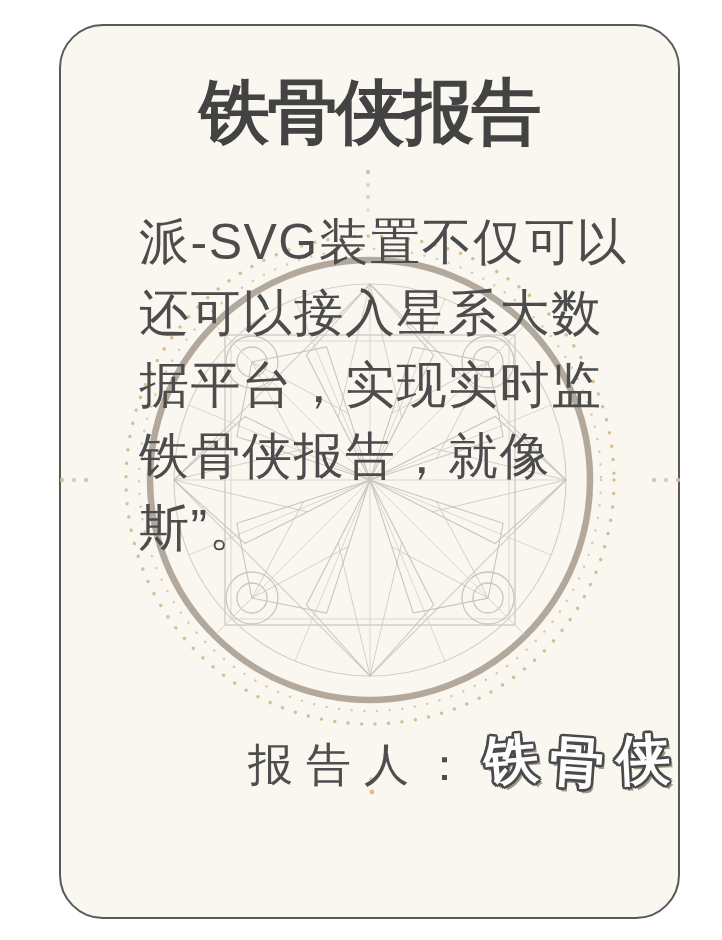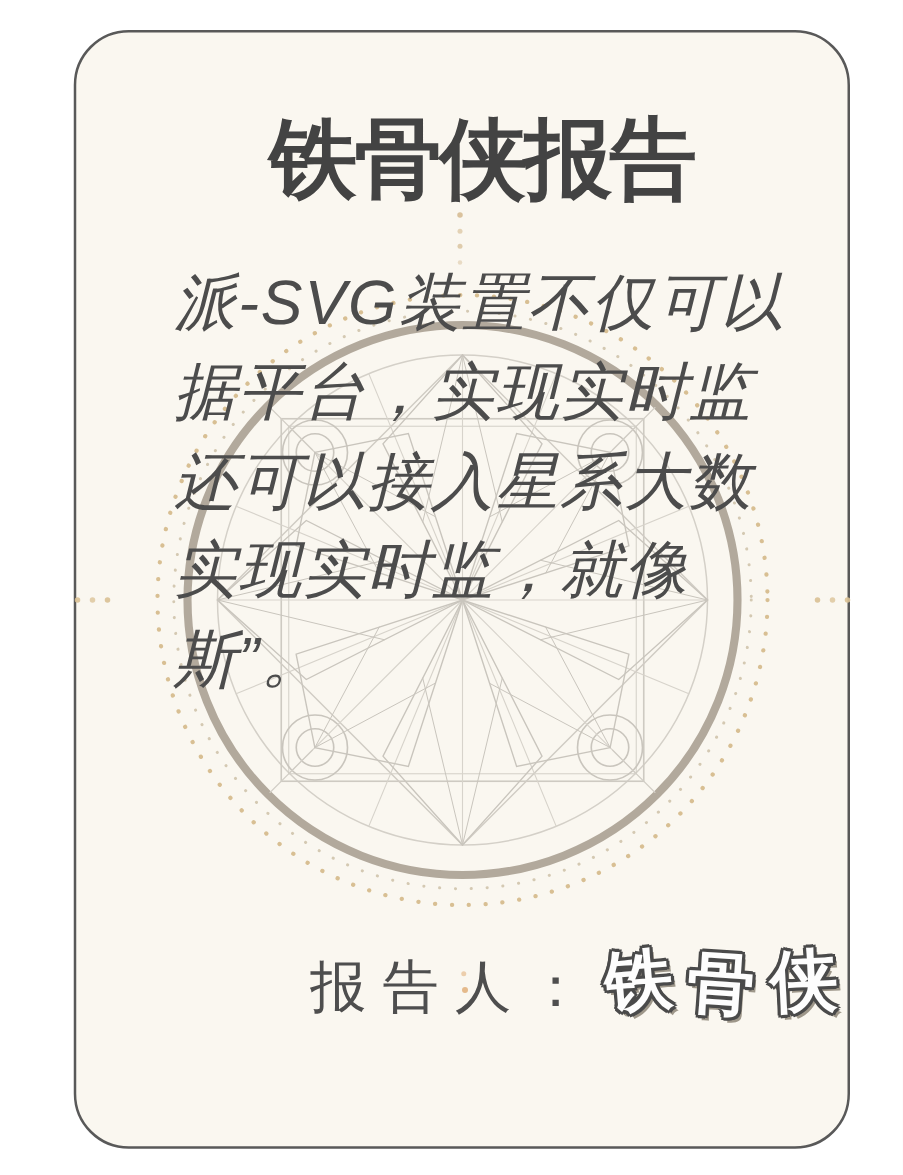--- a/index.html
+++ b/index.html
@@ -23,44 +23,43 @@
     position:absolute;left:0;top:0;width:722px;height:940px;
     z-index:2;pointer-events:none;
   }
   .content{
     position:absolute;left:0;top:0;width:722px;height:940px;
     z-index:3;
   }
   .title{
     position:absolute;
     left:59px;top:78px;width:621px;
-    margin:16px;
+    margin:0;
     text-align:center;
     font-family:"Liberation Serif","DejaVu Serif",serif;
     font-weight:900;
     font-size:70px;
     line-height:1.0;
     letter-spacing:-2px;
     color:#434343;
   }
   .body-text{
     position:absolute;
     left:139px;top:207px;width:520px;
     font-size:50px;
     line-height:71.4px;
     letter-spacing:1.5px;
     color:#4c4c4c;
   }
-  .body-text .line{white-space:pre;font-style:italic;}
+  .body-text .line{white-space:pre;}
   .signature{
     position:absolute;
     left:248px;top:724px;
     display:flex;
     align-items:flex-start;
-    margin-top:25px;
   }
   .sig-label{
     font-size:45px;
     letter-spacing:13px;
     color:#4e4e4e;
     padding-top:11px;
     white-space:pre;
   }
   .sig-name{display:flex;margin-left:4px;}
   .sig-name .ch{
@@ -204,23 +203,23 @@
       <circle cx="666" cy="480" r="2.2" opacity="0.75"></circle>
       <circle cx="678" cy="480" r="2.2" opacity="0.9"></circle>
     </g>
   </svg>
 
   <div class="content">
     <h1 class="title">铁骨侠报告</h1>
 
     <div class="body-text">
       <div class="line">派-SVG装置不仅可以</div>
+      <div class="line">还可以接入星系大数</div>
       <div class="line">据平台，实现实时监</div>
-      <div class="line">还可以接入星系大数</div>
-      <div class="line">实现实时监，就像</div>
+      <div class="line">铁骨侠报告，就像</div>
       <div class="line">斯”。</div>
     </div>
 
     <div class="signature">
       <span class="sig-label">报告人：</span>
       <span class="sig-name">
         <span class="ch c1">铁</span>
         <span class="ch c2">骨</span>
         <span class="ch c3">侠</span>
       </span>

